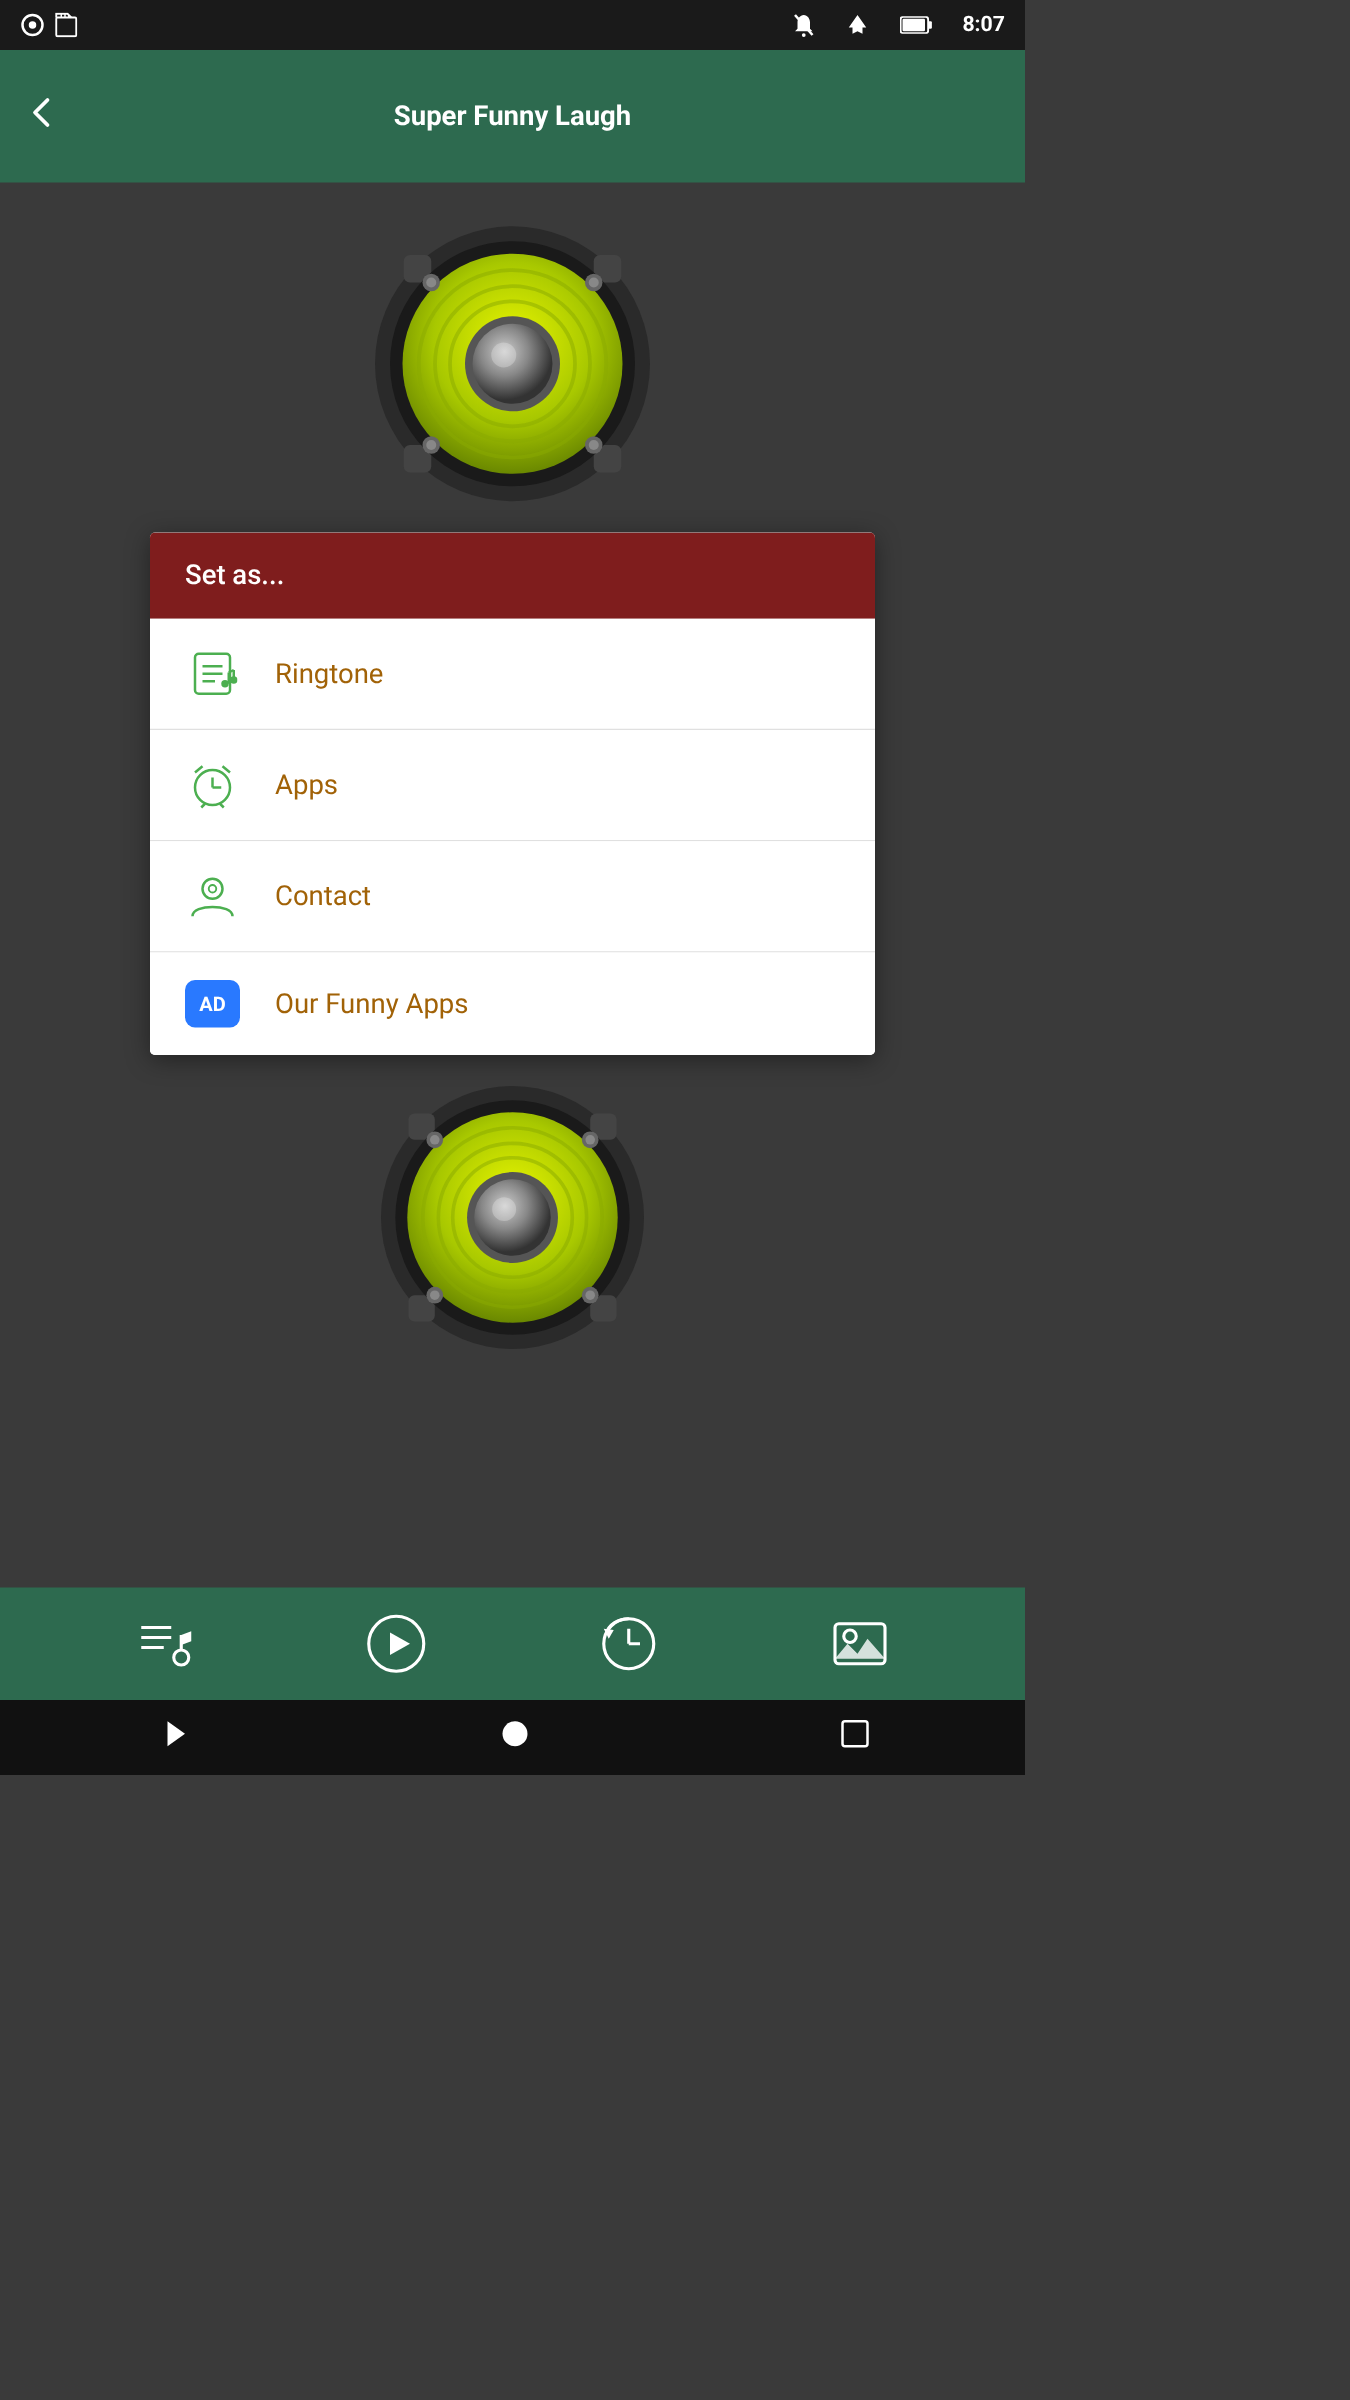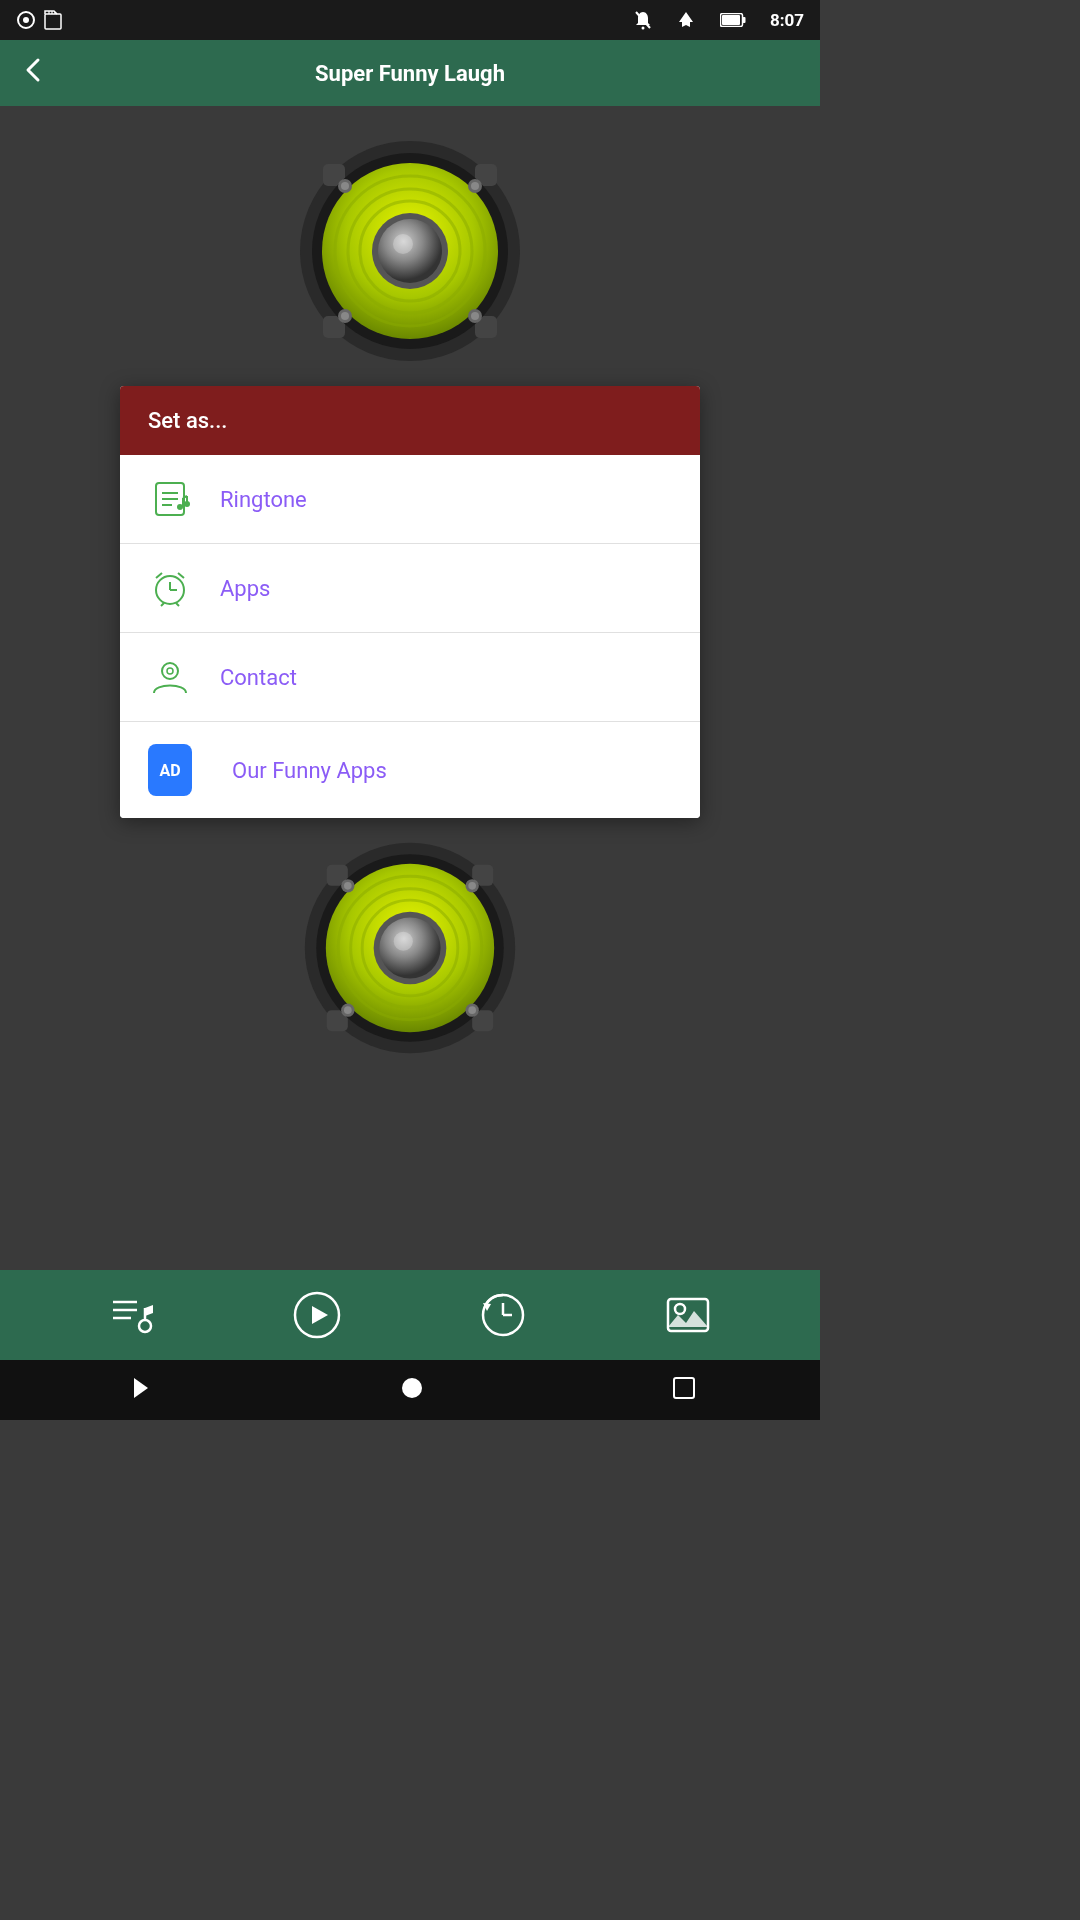--- a/index.html
+++ b/index.html
@@ -33,21 +33,21 @@
       gap: 24px;
       align-items: center;
       color: white;
       font-size: 15px;
       font-weight: bold;
     }
 
     
     .header {
       width: 100%;
-      height: 66px;
+      height: 106px;
       background: #2d6a4f;
       display: flex;
       align-items: center;
       padding: 0 20px;
       position: relative;
     }
     .back-btn {
       color: white;
       font-size: 28px;
       cursor: pointer;
@@ -116,37 +116,37 @@
     .menu-item-icon {
       width: 44px;
       height: 44px;
       margin-right: 28px;
       display: flex;
       align-items: center;
       justify-content: center;
     }
     .menu-item-label {
       font-size: 22px;
-      color: #8b5cf6;
+      color: #a16207;
       font-weight: 400;
     }
 
     
     .ad-badge {
       width: 44px;
-      height: 52px;
+      height: 38px;
       background: #2979ff;
       border-radius: 8px;
       display: flex;
       align-items: center;
       justify-content: center;
       color: white;
       font-size: 16px;
       font-weight: bold;
-      margin-right: 40px;
+      margin-right: 28px;
     }
 
     
     .bottom-speaker-area {
       display: flex;
       justify-content: center;
       align-items: center;
       padding: 20px 0;
     }
 

